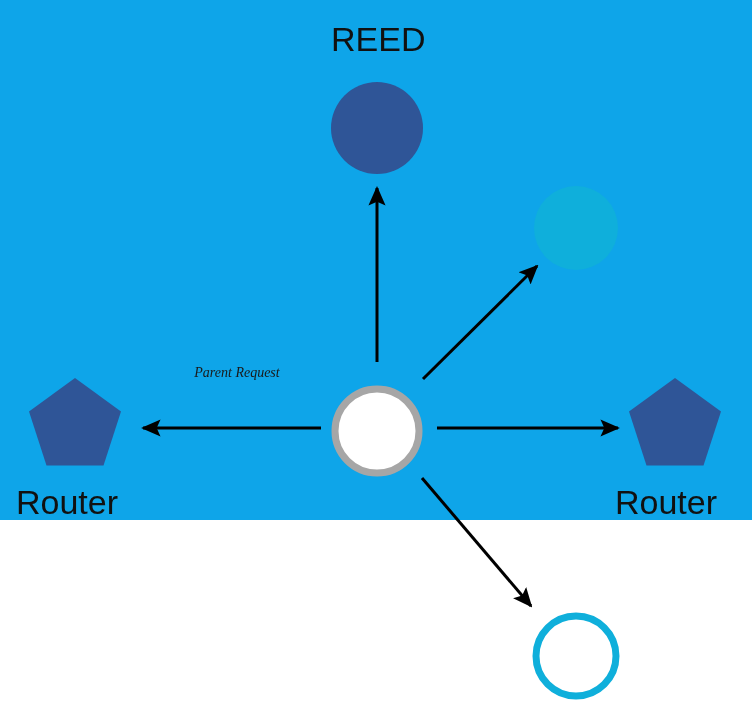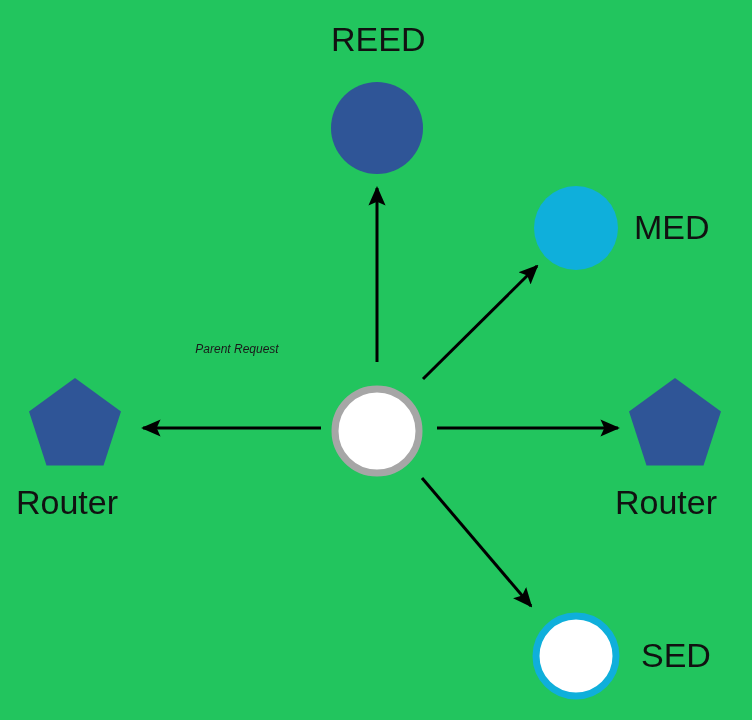--- a/index.html
+++ b/index.html
@@ -9,22 +9,22 @@
   }
   body {
     width: 752px;
     height: 720px;
     font-family: "Liberation Sans", sans-serif;
     overflow: hidden;
   }
   #diagram-root {
     position: relative;
     width: 752px;
-    height: 720px;
-    background: #22c55e;
+    height: 520px;
+    background: #0ea5e9;
   }
   #diagram-svg {
     position: absolute;
     top: 0;
     left: 0;
     width: 752px;
     height: 720px;
     display: block;
   }
   .node-label {
@@ -38,26 +38,26 @@
   }
   #label-reed    { left: 331px; top: 22px; }
   #label-med     { left: 634px; top: 210px; }
   #label-router-right { left: 615px; top: 485px; }
   #label-router-left  { left: 16px;  top: 485px; }
   #label-sed     { left: 641px; top: 638px; }
 
   #edge-annotation {
     position: absolute;
     left: 157px;
-    top: 342px;
+    top: 364px;
     width: 160px;
     text-align: center;
-    font-family: Liberation Sans, sans-serif;
+    font-family: Liberation Serif, serif;
     font-style: italic;
-    font-size: 12px;
+    font-size: 14px;
     line-height: 1.3;
     color: #1a1a1a;
     white-space: nowrap;
   }
   #edge-annotation .ann-line { display: block; }
 </style>
 </head>
 <body>
 
 <div id="diagram-root">
@@ -87,25 +87,23 @@
       <circle cx="576" cy="656" r="40" fill="#ffffff" stroke="#0FAFDB" stroke-width="7"></circle>
 
       <polygon points="75,378 121,411.5 103.5,465.5 46.5,465.5 29,411.5" fill="#2F5597"></polygon>
 
       <circle cx="377" cy="431" r="42" fill="#ffffff" stroke="#A6A6A6" stroke-width="7"></circle>
     </g>
   </svg>
 
   <div class="node-label" id="label-reed">REED</div>
 
-  <div class="node-label" id="label-med">MED</div>
 
   <div class="node-label" id="label-router-right">Router</div>
 
-  <div class="node-label" id="label-sed">SED</div>
 
   <div class="node-label" id="label-router-left">Router</div>
 
   <div id="edge-annotation">
     <span class="ann-line">Parent Request</span>
   </div>
 
 </div>
 
 </body></html>

